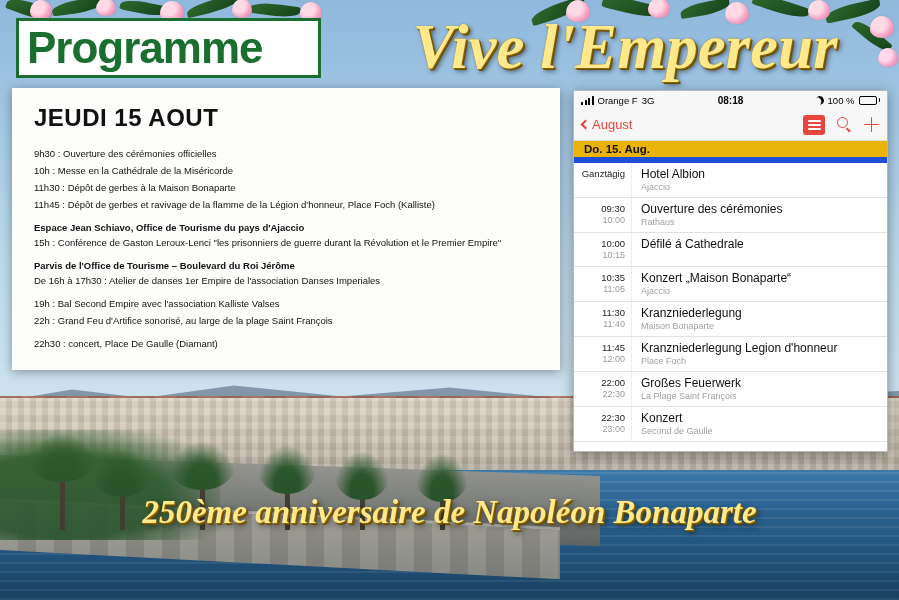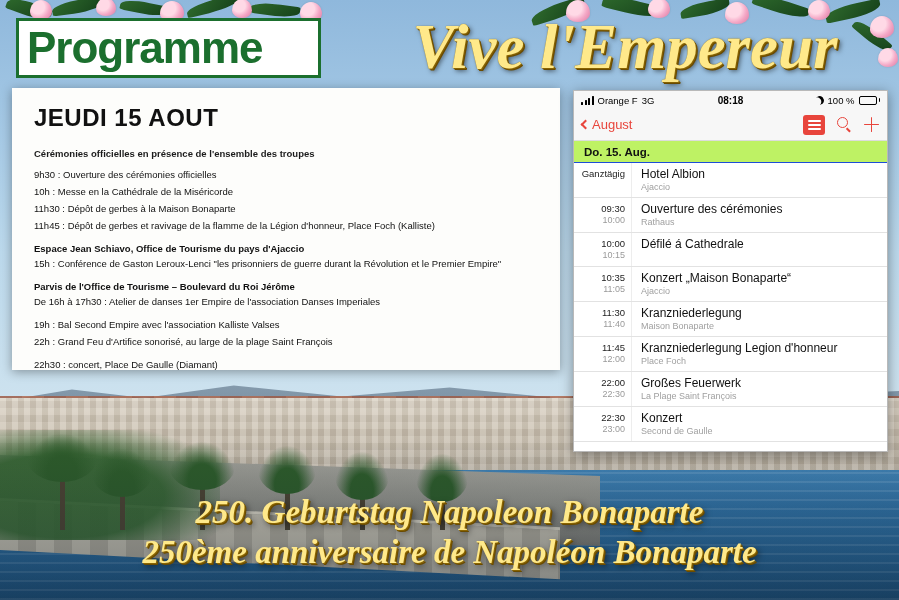--- a/index.html
+++ b/index.html
@@ -208,21 +208,21 @@
     left:9px; top:12px; transform:rotate(45deg);
   }
   .ico-plus{ position:relative; width:15px;height:15px; }
   .ico-plus::before, .ico-plus::after{
     content:""; position:absolute; background:#e8453c; border-radius:1px;
   }
   .ico-plus::before{ left:0; top:6.7px; width:15px; height:1.8px; }
   .ico-plus::after{ top:0; left:6.7px; height:15px; width:1.8px; }
 
   .dayhead{
-    height:22px; background:#bef264; border-bottom:1px solid #1d4ed8;
+    height:22px; background:#eab308; border-bottom:6px solid #1d4ed8;
     display:flex; align-items:center; padding-left:10px;
     font-size:11.5px; font-weight:bold; color:#111;
   }
   .ev-list{ background:#fff; }
   .ev{
     display:flex; align-items:stretch; border-bottom:1px solid #e2e2e2;
     min-height:34px;
   }
   .ev .time{
     width:58px; flex:0 0 58px; padding:5px 6px 4px 0;
@@ -317,21 +317,20 @@
   </div>
 
   <div class="programme-box">
     <div class="txt">Programme</div>
   </div>
 
   <div class="vive">Vive l'Empereur</div>
 
   <div class="panel">
     <h2>JEUDI 15 AOUT</h2>
-    <div class="lead">Cérémonies officielles en présence de l'ensemble des troupes</div>
     <div class="grp">
       <div class="line">9h30 : Ouverture des cérémonies officielles</div>
       <div class="line">10h : Messe en la Cathédrale de la Miséricorde</div>
       <div class="line">11h30 : Dépôt de gerbes à la Maison Bonaparte</div>
       <div class="line">11h45 : Dépôt de gerbes et ravivage de la flamme de la Légion d'honneur, Place Foch (Kalliste)</div>
     </div>
     <div class="grp">
       <div class="sect">Espace Jean Schiavo, Office de Tourisme du pays d'Ajaccio</div>
       <div class="line">15h : Conférence de Gaston Leroux-Lenci "les prisonniers de guerre durant la Révolution et le Premier Empire"</div>
     </div>
@@ -477,17 +476,16 @@
         <div class="body">
           <div class="title">Konzert</div>
           <div class="loc">Second de Gaulle</div>
         </div>
       </div>
 
     </div>
   </div>
 
   <div class="bottom-text">
-    <div class="l1">250. Geburtstag Napoleon Bonaparte</div>
     <div class="l2">250ème anniversaire de Napoléon Bonaparte</div>
   </div>
 
 </div>
 
 </body></html>

